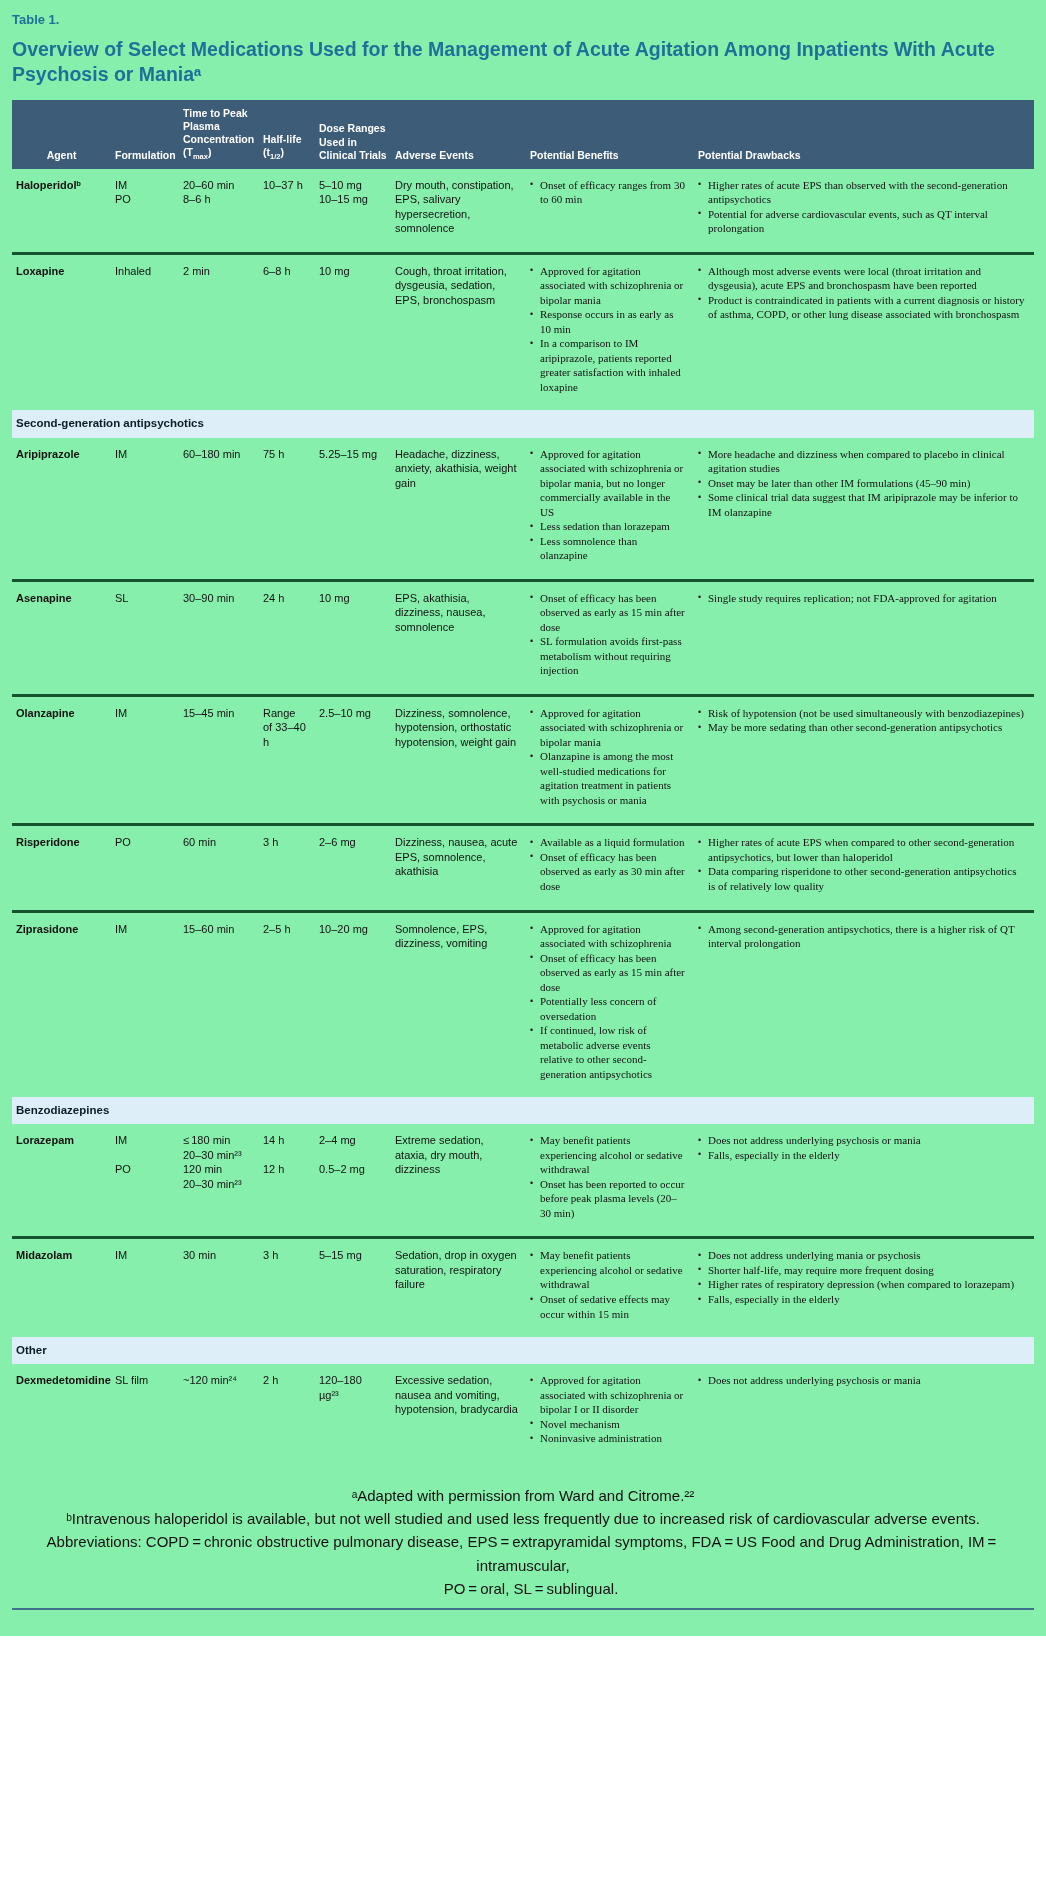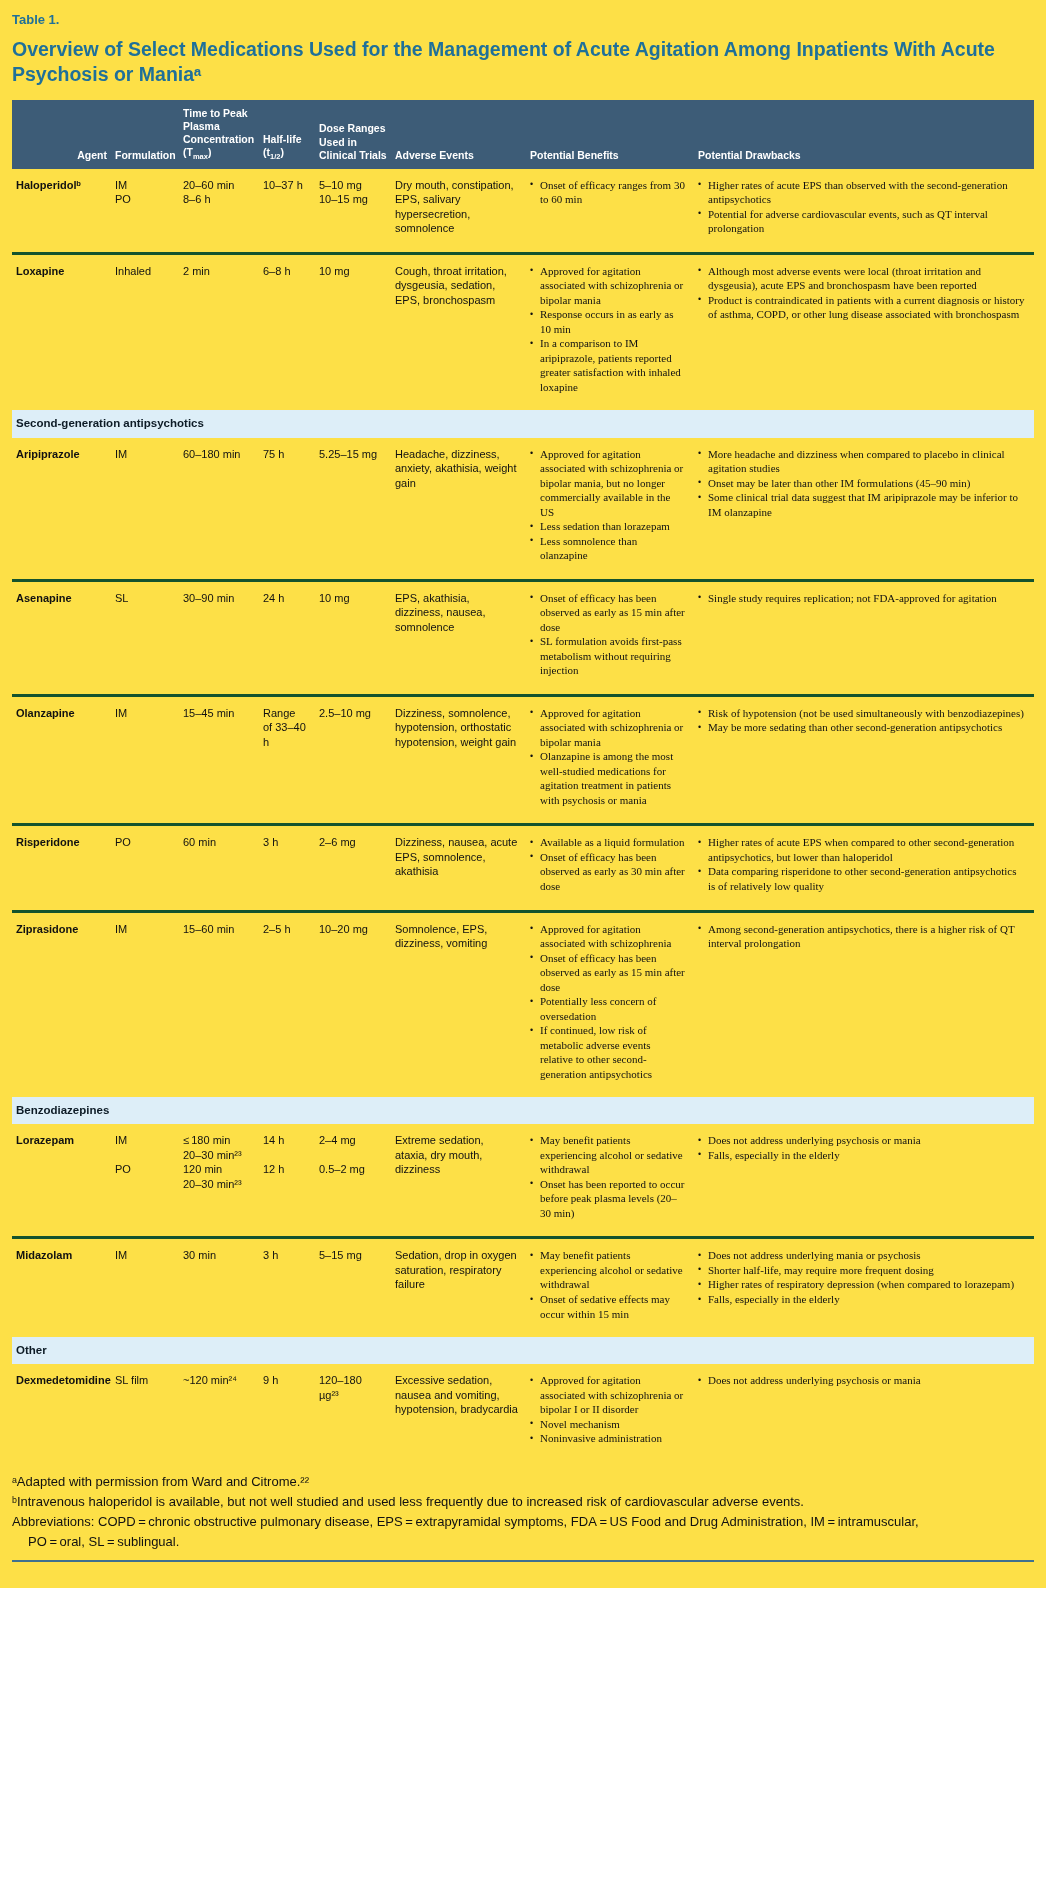--- a/index.html
+++ b/index.html
@@ -2,21 +2,21 @@
 <html><head>
 <meta charset="utf-8">
 <style>
   html,body { margin:0; padding:0; background:#ffffff; }
   .page {
     width:1046px;
     box-sizing:border-box;
     padding:10px 12px 26px 12px;
     font-family:"Liberation Sans","DejaVu Sans",sans-serif;
     color:#111;
-    background:#fde047;
+    background:#86efac;
   }
   .table-label {
     color:#1f7099;
     font-weight:bold;
     font-size:13px;
     margin:2px 0 10px 0;
   }
   .page-title {
     color:#1f7099;
     font-weight:bold;
@@ -38,21 +38,21 @@
   col.c-adverse  { width:135px; }
   col.c-benefits { width:168px; }
   col.c-drawbacks{ width:340px; }
 
   thead th {
     background:#3d5c77;
     color:#ffffff;
     font-size:10.5px;
     font-weight:bold;
     vertical-align:bottom;
-    text-align:right;
+    text-align:center;
     padding:7px 4px 7px 4px;
     line-height:1.25;
   }
   thead th.center { text-align:left; }
   thead th sub { font-size:7.5px; }
 
   tr.section-row td {
     background:#ddeef8;
     font-weight:bold;
     font-size:11.5px;
@@ -68,21 +68,21 @@
   }
   tr.agent-row.bordered td { border-top:3px solid #14532d; }
 
   td.agent-cell { font-weight:bold; font-size:11px; }
   .ln { min-height:14.5px; }
 
   .bullet-item { display:flex; }
   .bullet-dot { flex:none; width:10px; font-size:9px; padding-top:1.5px; }
   .bullet-text { flex:1;font-family:Liberation Serif, serif; }
 
-  .footnotes { margin-top:10px; font-size:13px; line-height:1.55; }
+  .footnotes { margin-top:22px; font-size:15px; line-height:1.55;text-align:center; }
   .footnote.indent { padding-left:16px; }
 
   .bottom-rule {
     width:1022px;
     border-top:2px solid #3f718f;
     margin-top:8px;
   }
 </style>
 </head>
 <body>
@@ -507,21 +507,21 @@
           <td class="agent-cell">
             <div class="ln">Dexmedetomidine</div>
           </td>
           <td>
             <div class="ln">SL film</div>
           </td>
           <td>
             <div class="ln">~120 min²⁴</div>
           </td>
           <td>
-            <div class="ln">9 h</div>
+            <div class="ln">2 h</div>
           </td>
           <td>
             <div class="ln">120–180 µg²³</div>
           </td>
           <td>Excessive sedation, nausea and vomiting, hypotension, bradycardia</td>
           <td class="bullets">
             <div class="bullet-item">
               <span class="bullet-dot">•</span>
               <span class="bullet-text">Approved for agitation associated with schizophrenia or bipolar I or II disorder</span>
             </div>

